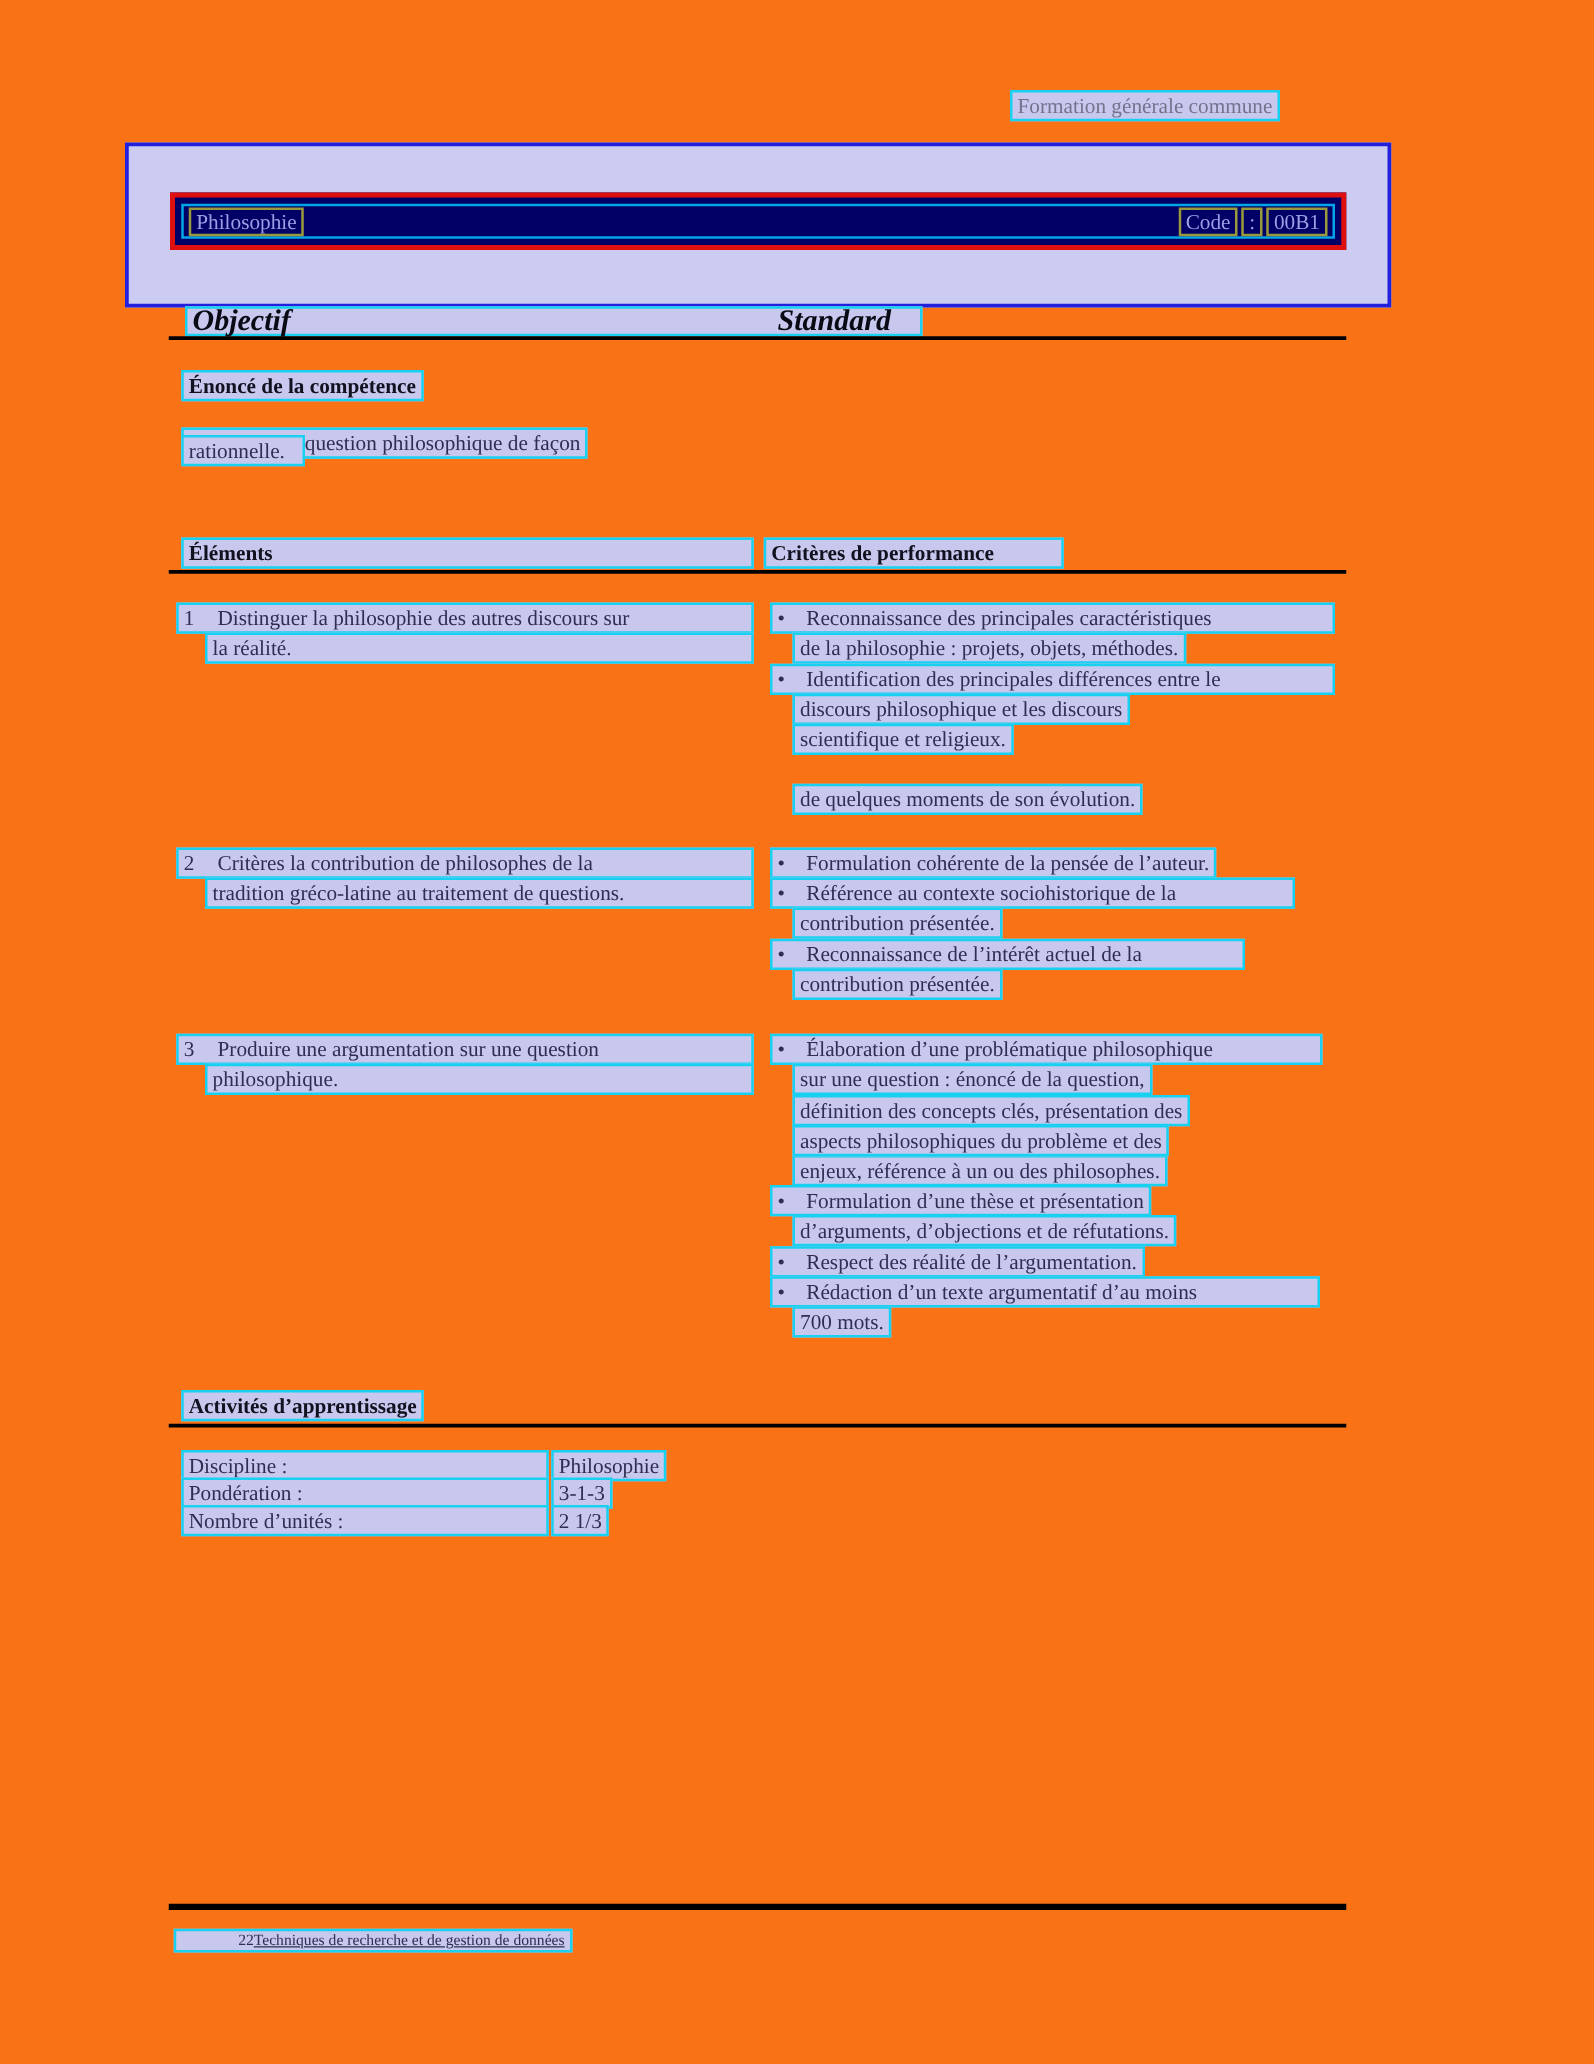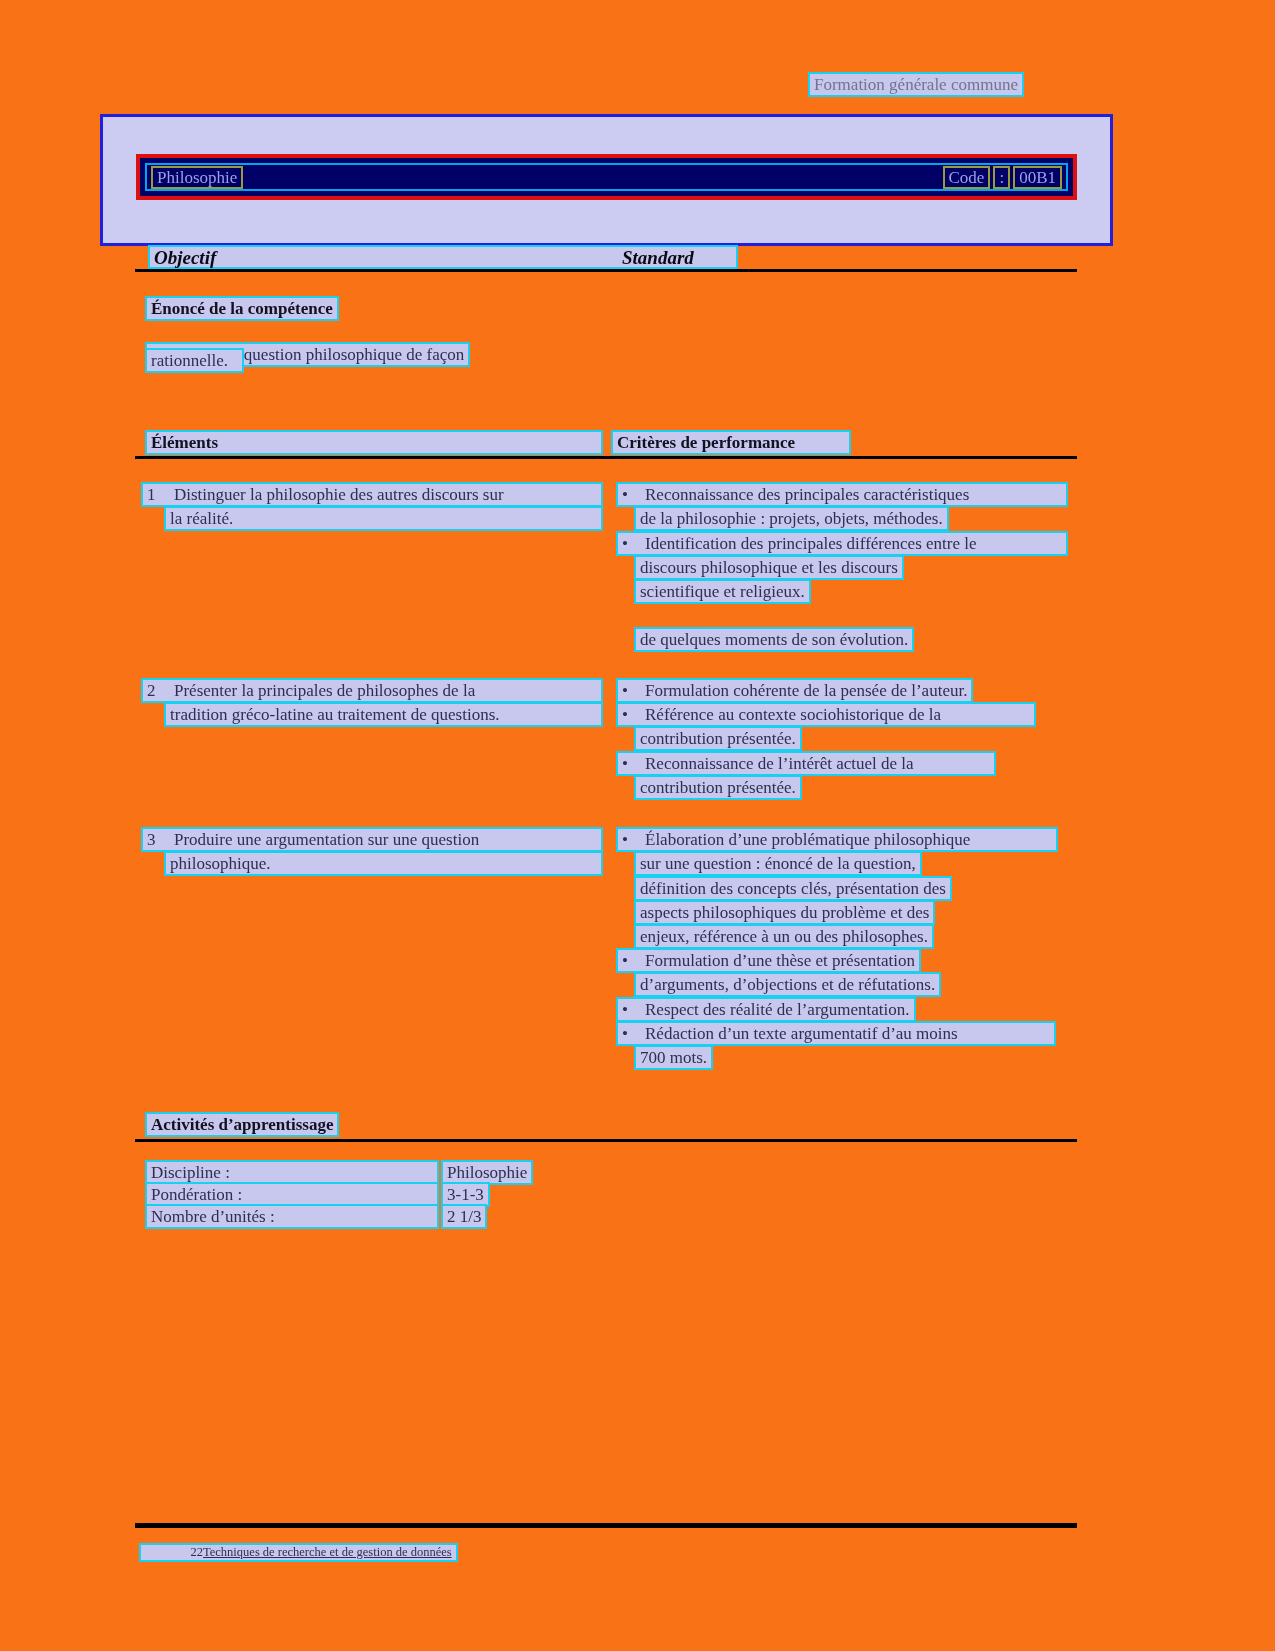--- a/index.html
+++ b/index.html
@@ -15,21 +15,21 @@
   .rule{position:absolute;background:#000000;}
   #outer-box{position:absolute;left:100px;top:114px;width:1013px;height:132px;
              background:#ccccf2;border:3px solid #2020dd;box-sizing:border-box;}
   #navy-bar{position:absolute;left:136px;top:154px;width:941px;height:46px;
             background:#000066;border:4px solid #dd0f0f;box-sizing:border-box;}
   #line-frame{position:absolute;left:5px;right:5px;top:5px;bottom:5px;
               border:2px solid #00a6e8;display:flex;align-items:center;
               justify-content:space-between;padding:0 4px;box-sizing:border-box;}
   .wbox{border:2px solid #9a9a3c;padding:0 4px;color:#9ba0e4;font-size:17px;line-height:19px;}
   #code-group{display:flex;gap:3px;align-items:center;}
-  .obj-std{font-style:italic;font-weight:bold;font-size:19px;color:#0a0a14;}
+  .obj-std{font-style:italic;font-weight:bold;font-size:24px;color:#0a0a14;}
   #std-label{position:absolute;left:472px;top:1px;}
   .small{font-size:12.5px;line-height:13px;}
   .u{text-decoration:underline;}
 </style>
 </head>
 <body>
 
 <div id="page">
 
   <div class="hl gray" style="left:808px;top:72px;">Formation générale commune</div>
@@ -70,21 +70,21 @@
   </div>
   <div class="hl" style="left:634px;top:506px;">de la philosophie : projets, objets, méthodes.</div>
   <div class="hl" style="left:616px;top:531px;width:452px;">
     <span class="bu">•</span><span>Identification des principales différences entre le</span>
   </div>
   <div class="hl" style="left:634px;top:555px;">discours philosophique et les discours</div>
   <div class="hl" style="left:634px;top:579px;">scientifique et religieux.</div>
   <div class="hl" style="left:634px;top:627px;">de quelques moments de son évolution.</div>
 
   <div class="hl" style="left:141px;top:678px;width:462px;">
-    <span class="num">2</span><span>Présenter la principales de philosophes de la</span>
+    <span class="num">2</span><span>Critères la contribution de philosophes de la</span>
   </div>
   <div class="hl" style="left:164px;top:702px;width:439px;">tradition gréco-latine au traitement de questions.</div>
 
   <div class="hl" style="left:616px;top:678px;">
     <span class="bu">•</span><span>Formulation cohérente de la pensée de l’auteur.</span>
   </div>
   <div class="hl" style="left:616px;top:702px;width:420px;">
     <span class="bu">•</span><span>Référence au contexte sociohistorique de la</span>
   </div>
   <div class="hl" style="left:634px;top:726px;">contribution présentée.</div>

